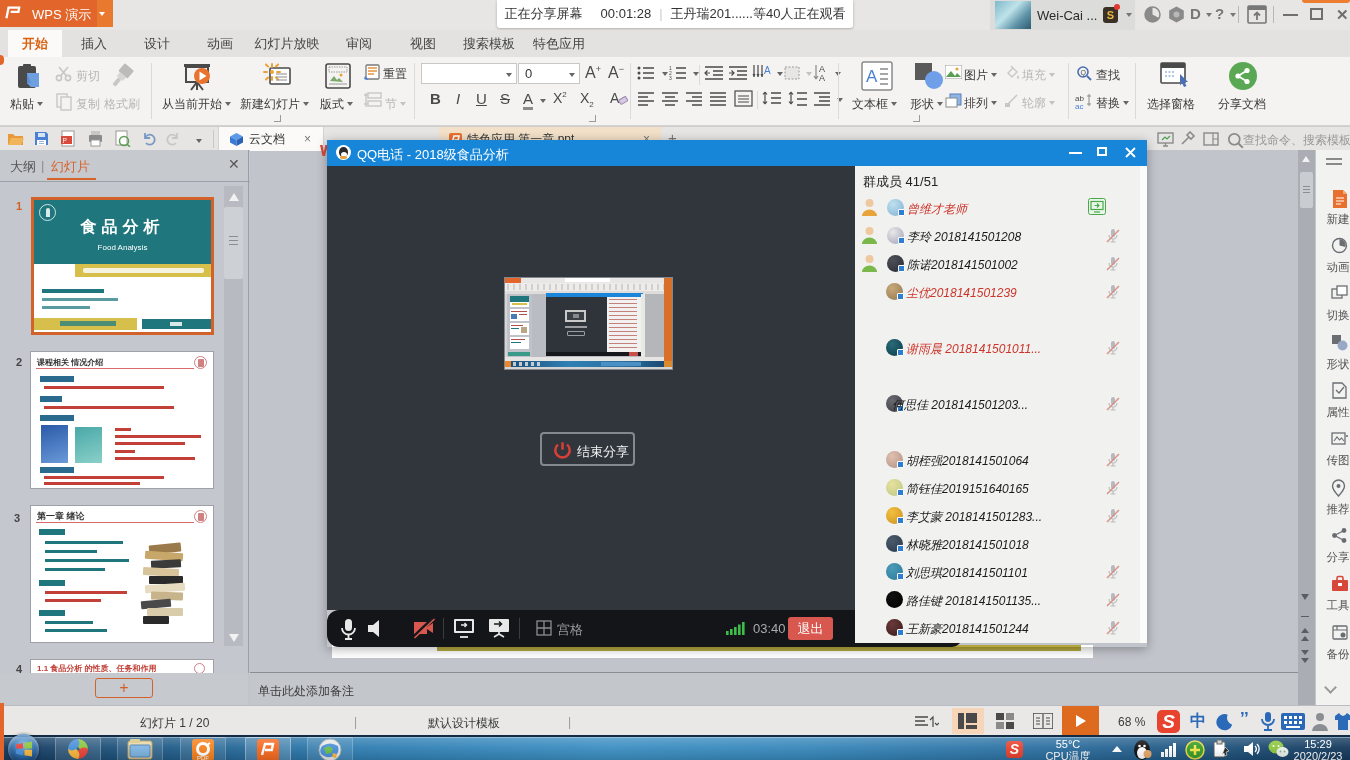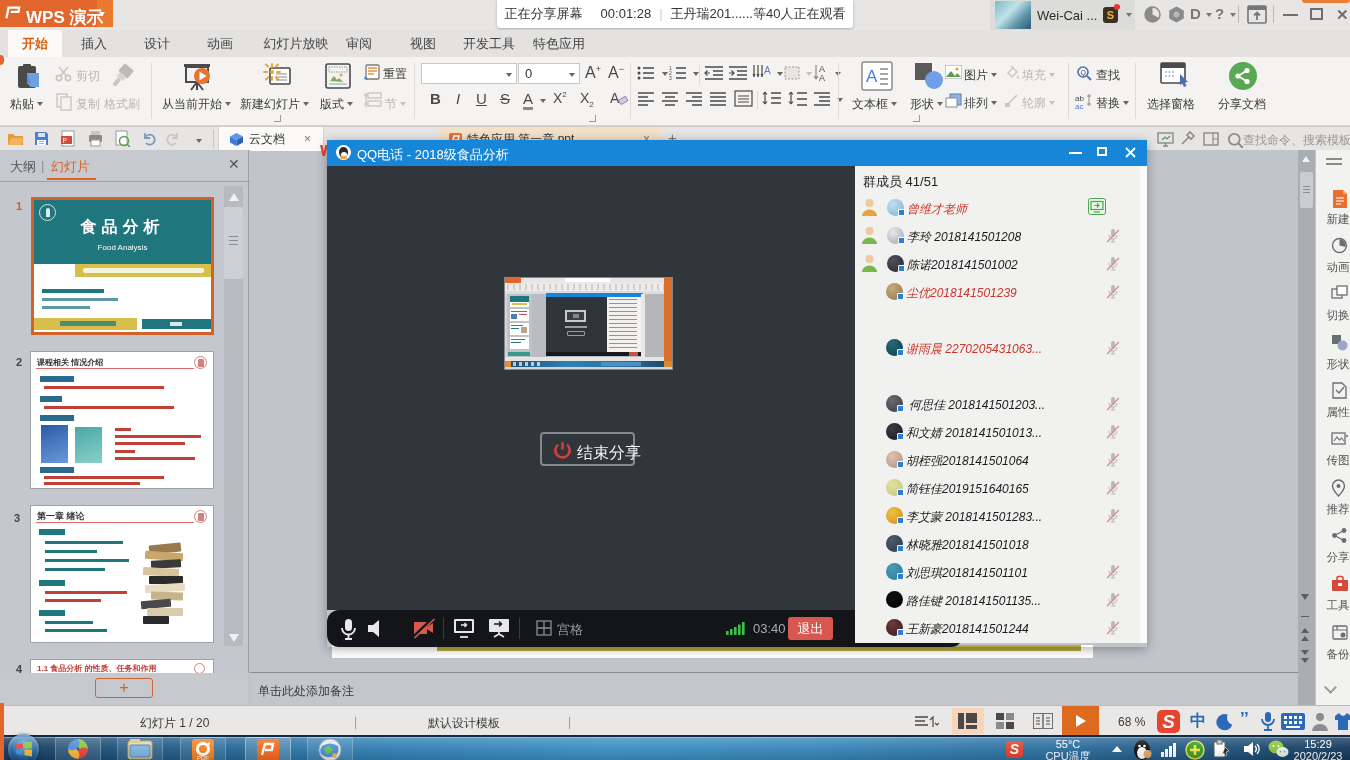--- a/index.html
+++ b/index.html
@@ -5,21 +5,21 @@
 * { margin:0; padding:0; box-sizing:border-box; }
 html,body { width:1350px; height:760px; overflow:hidden; }
 body { font-family:"Liberation Sans", sans-serif; position:relative; background:#C1C4CA; }
 .abs { position:absolute; }
 
 
 #titlebar { left:0; top:0; width:1350px; height:30px; background:#E7E6E5; }
 #logo { left:0; top:0; width:97px; height:27px; background:#E2662B; color:#fff; }
 #logodd { left:97px; top:0; width:16px; height:27px; background:#E8792F; }
 #logo .p { position:absolute; left:5px; top:6px; width:17px; height:14px; }
-#logo .t { position:absolute; left:26px; top:6px; font-size:17px; font-weight:bold; letter-spacing:0px; white-space:nowrap; }
+#logo .t { position:absolute; left:32px; top:6px; font-size:13px; font-weight:normal; letter-spacing:0px; white-space:nowrap; }
 #notif { left:497px; top:0; width:356px; height:28px; background:#fff; border-radius:0 0 3px 3px; box-shadow:0 1px 3px rgba(0,0,0,.25); color:#333; font-size:13px; line-height:28px; text-align:center; }
 #notif .sep { color:#ccc; padding:0 8px; }
 #userarea { left:990px; top:0; width:145px; height:30px; background:#DCDCDB; }
 #avatar { left:995px; top:1px; width:36px; height:28px; background:linear-gradient(135deg,#7FB8C9 0%,#BFE3EA 40%,#5E93A8 70%,#2E5A70 100%); }
 #uname { left:1037px; top:8px; font-size:13px; color:#2b2b2b; }
 #sbadge { left:1103px; top:7px; width:15px; height:16px; background:#3B3026; border-radius:3px; color:#E8B740; font-size:11px; font-weight:bold; text-align:center; line-height:16px; }
 #sdot { left:1114px; top:4px; width:6px; height:6px; border-radius:50%; background:#E03A2F; }
 #udd { left:1126px; top:13px; width:0; height:0; border-left:3.5px solid transparent; border-right:3.5px solid transparent; border-top:4px solid #777; }
 .vsep1 { top:6px; width:1px; height:17px; background:#B9B8B7; }
 #wmin { left:1283px; top:14px; width:15px; height:2px; background:#6F6F6F; }
@@ -146,24 +146,24 @@
 <div class="abs" id="wmax"></div>
 <div class="abs" id="wclose">✕</div>
 <div class="abs" id="orangesliver"></div>
 <div class="abs" id="notif"><span>正在分享屏幕</span><span style="padding-left:18px;">00:01:28</span><span class="sep">|</span><span>王丹瑞201......等40人正在观看</span></div>
 
 <div class="abs" id="tabrow">
   <div class="tab active" style="left:8px; width:54px; font-weight:bold;">开始</div>
   <div class="tab" style="left:76px; width:36px;">插入</div>
   <div class="tab" style="left:139px; width:36px;">设计</div>
   <div class="tab" style="left:202px; width:36px;">动画</div>
-  <div class="tab" style="left:256px; width:80px;">幻灯片放映</div>
+  <div class="tab" style="left:247px; width:80px;">幻灯片放映</div>
   <div class="tab" style="left:341px; width:36px;">审阅</div>
   <div class="tab" style="left:405px; width:36px;">视图</div>
-  <div class="tab" style="left:461px; width:56px;">开发工具</div>
+  <div class="tab" style="left:461px; width:56px;">搜索模板</div>
   <div class="tab" style="left:531px; width:56px;">特色应用</div>
 </div>
 
 <div class="abs" id="ribbon">
 
   <svg class="abs" style="left:14px;top:6px;" width="30" height="28" viewBox="0 0 30 28">
       <rect x="4" y="3" width="18" height="22" rx="2" fill="#4a4a4a"></rect>
       <rect x="9" y="1" width="8" height="5" rx="1" fill="#4a4a4a"></rect>
       <path d="M13 10 h12 v14 h-8 l-4-4 z" fill="#5B8FD4"></path>
       <path d="M13 10 h12 v14 h-8 l-4-4 l4 0 z" fill="#6EA0E0"></path>
@@ -917,21 +917,21 @@
     <div style="position:absolute;left:0;top:83px;width:6px;height:6px;background:#E8892F;"></div>
     <div style="position:absolute;left:8px;top:84px;width:30px;height:4px;background:repeating-linear-gradient(90deg,#E8E8E8 0 3px,transparent 3px 6px);opacity:.8;"></div>
     <div style="position:absolute;left:96px;top:84px;width:40px;height:4px;background:#4A90C4;"></div>
     <div style="position:absolute;left:159px;top:83px;width:8px;height:6px;background:#D88A2F;"></div>
   </div>
   <div class="abs" id="endshare" style="left:213px;top:292px;width:95px;height:34px;border:2px solid #85898E;border-radius:4px;">
     <svg style="position:absolute;left:11px;top:7px;" width="19" height="19" viewBox="0 0 21 21">
         <path d="M5.5 4 a8 8 0 1 0 10 0" fill="none" stroke="#D93F35" stroke-width="2.8"></path>
         <path d="M10.5 1.5 v8" stroke="#D93F35" stroke-width="2.8"></path>
       </svg>
-    <span style="position:absolute;left:35px;top:9px;color:#F2F2F2;font-size:16px;white-space:nowrap;font-family:Liberation Serif, serif;">结束分享</span>
+    <span style="position:absolute;left:35px;top:9px;color:#F2F2F2;font-size:13px;white-space:nowrap;font-family:Liberation Serif, serif;">结束分享</span>
   </div>
   <div class="abs" id="qqtoolbar">
     <svg style="position:absolute;left:12px;top:8px;" width="19" height="22" viewBox="0 0 19 22">
         <rect x="6" y="1" width="7" height="12" rx="3.5" fill="#E8E8E8"></rect>
         <path d="M3 10 a6.5 6.5 0 0 0 13 0" fill="none" stroke="#E8E8E8" stroke-width="1.8"></path>
         <path d="M9.5 17 v4 M6 21 h7" stroke="#E8E8E8" stroke-width="1.8"></path>
       </svg>
     <svg style="position:absolute;left:39px;top:9px;" width="20" height="19" viewBox="0 0 20 19">
         <path d="M2 6 h5 l6-5 v17 l-6-5 H2 z" fill="#E8E8E8"></path>
       </svg>
@@ -1023,41 +1023,31 @@
         <span class="nm" style="left:51px;">尘优2018141501239</span>
         <svg class="micmute" viewBox="0 0 16 16">
           <rect x="6" y="1" width="4" height="8" rx="2" fill="#8A8D92"></rect>
           <path d="M4 7 a4 4 0 0 0 8 0 M8 11 v3 M5.5 14 h5" stroke="#8A8D92" stroke-width="1.2" fill="none"></path>
           <path d="M2 14 L14 2" stroke="#C24038" stroke-width="1.5"></path>
         </svg>
       </div>
     <div class="mrow red" style="top:168px;">
         <div class="avat" style="left:31px;background:radial-gradient(circle at 35% 30%,#2A6A78,#0A3A48);"></div>
         <div class="badge" style="left:42px;"></div>
-        <span class="nm" style="left:51px;">谢雨晨 2270205431063...</span>
+        <span class="nm" style="left:51px;">谢雨晨 2018141501011...</span>
         <svg class="micmute" viewBox="0 0 16 16">
           <rect x="6" y="1" width="4" height="8" rx="2" fill="#8A8D92"></rect>
           <path d="M4 7 a4 4 0 0 0 8 0 M8 11 v3 M5.5 14 h5" stroke="#8A8D92" stroke-width="1.2" fill="none"></path>
           <path d="M2 14 L14 2" stroke="#C24038" stroke-width="1.5"></path>
         </svg>
       </div>
     <div class="mrow" style="top:224px;">
         <div class="avat" style="left:31px;background:radial-gradient(circle at 35% 30%,#6A6A72,#3A3A42);"></div>
         <div class="badge" style="left:42px;"></div>
-        <span class="nm" style="left:54px;">何思佳 2018141501203...</span>
-        <svg class="micmute" viewBox="0 0 16 16">
-          <rect x="6" y="1" width="4" height="8" rx="2" fill="#8A8D92"></rect>
-          <path d="M4 7 a4 4 0 0 0 8 0 M8 11 v3 M5.5 14 h5" stroke="#8A8D92" stroke-width="1.2" fill="none"></path>
-          <path d="M2 14 L14 2" stroke="#C24038" stroke-width="1.5"></path>
-        </svg>
-      </div>
-    <div class="mrow" style="top:252px;">
-        <div class="avat" style="left:31px;background:radial-gradient(circle at 35% 30%,#3A3A42,#1A1A22);"></div>
-        <div class="badge" style="left:42px;"></div>
-        <span class="nm" style="left:51px;">和文婧 2018141501013...</span>
+        <span class="nm" style="left:37px;">何思佳 2018141501203...</span>
         <svg class="micmute" viewBox="0 0 16 16">
           <rect x="6" y="1" width="4" height="8" rx="2" fill="#8A8D92"></rect>
           <path d="M4 7 a4 4 0 0 0 8 0 M8 11 v3 M5.5 14 h5" stroke="#8A8D92" stroke-width="1.2" fill="none"></path>
           <path d="M2 14 L14 2" stroke="#C24038" stroke-width="1.5"></path>
         </svg>
       </div>
     <div class="mrow" style="top:280px;">
         <div class="avat" style="left:31px;background:radial-gradient(circle at 35% 30%,#E0C0B0,#B09080);"></div>
         <div class="badge" style="left:42px;"></div>
         <span class="nm" style="left:51px;">胡桎强2018141501064</span>

